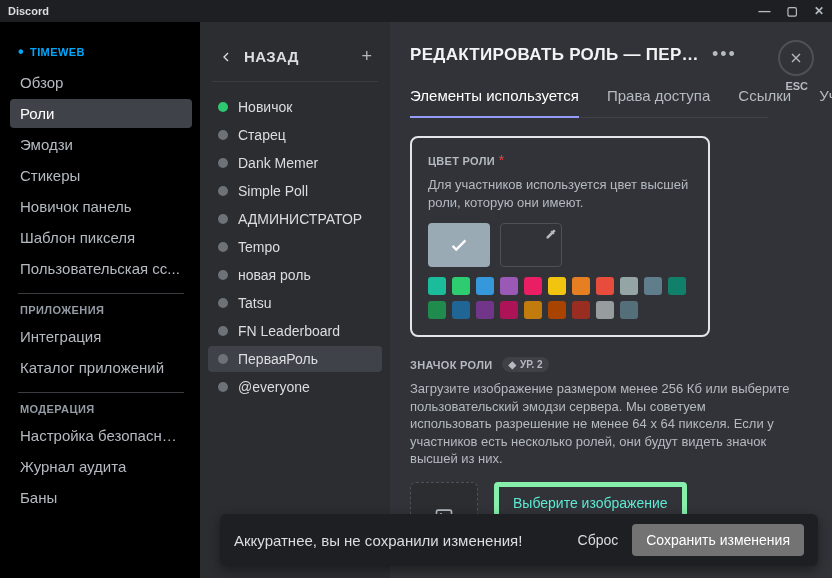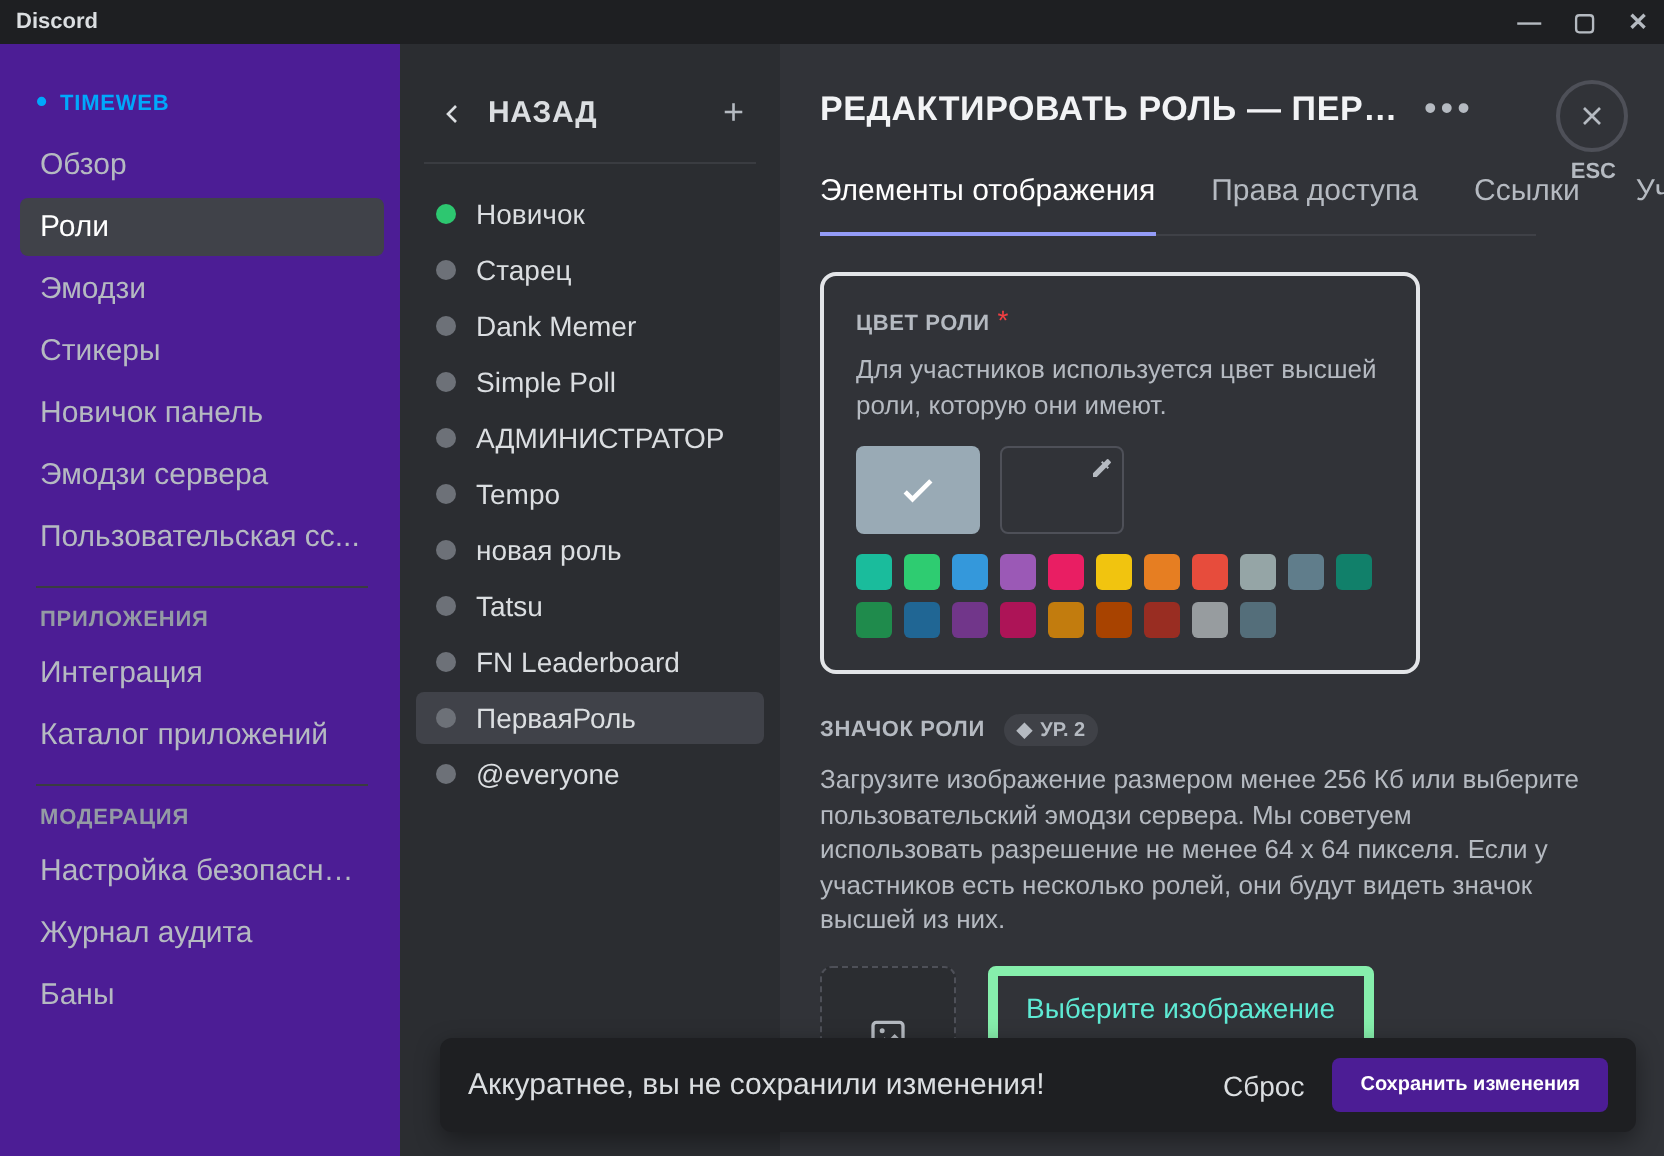--- a/index.html
+++ b/index.html
@@ -9,21 +9,21 @@
     font-family: "gg sans", "Segoe UI", -apple-system, sans-serif;
     font-size: 14px;
   }
   .titlebar {
     height: 22px; background: #1e1f22; display:flex; align-items:center;
     padding: 0 8px; font-size: 11px; font-weight: 600; color: #dbdee1;
   }
   .titlebar .winbtns { margin-left:auto; display:flex; gap:16px; color:#b5bac1; font-size:12px;}
   .app { display:flex; height: calc(578px - 22px); }
   .panel { height:100%; overflow:hidden; position:relative; }
-  .p1 { width: 200px; background:#4c1d95; padding: 24px 8px 0 10px; }
+  .p1 { width: 200px; background:#000000; padding: 24px 8px 0 10px; }
   .p2 { width: 190px; background:#2b2d31; padding: 24px 8px 0 8px; border-left: none;}
   .p3 { flex:1; background:#313338; position:relative; display:flex; flex-direction:column;}
   .server-label { color:#00a8fc; font-size:11px; font-weight:700; letter-spacing:.4px; margin:0 8px 10px; display:flex; align-items:center; gap:6px;}
   .server-label::before { content:"•"; font-size:16px; line-height:0;}
   .nav-item { padding:6px 10px; border-radius:4px; color:#b5bac1; font-size:15px; cursor:pointer; margin-bottom:2px; white-space:nowrap; overflow:hidden; text-overflow:ellipsis;}
   .nav-item.active { background:#404249; color:#fff; }
   .sep { height:1px; background:#3a3c41; margin:10px 8px; }
   .section-label { font-size:11px; font-weight:700; color:#949ba4; letter-spacing:.4px; margin:4px 10px 6px; text-transform:uppercase;}
   .back-row { display:flex; align-items:center; padding:0 10px 14px; color:#dbdee1;}
   .back-row .title { font-size:15px; font-weight:600; letter-spacing:.3px;}
@@ -52,21 +52,21 @@
   .swatch-big.custom { border:1px solid #4e5058; position:relative;}
   .eyedrop { position:absolute; top:4px; right:4px; color:#b5bac1; font-size:10px;}
   .swatch-grid { display:flex; flex-wrap:wrap; gap:6px; margin-top:10px; width:270px;}
   .sw { width:18px; height:18px; border-radius:3px; cursor:pointer;}
   .section2 { margin-top:20px; display:flex; align-items:center; gap:10px;}
   .lvl-badge { font-size:10px; font-weight:700; color:#b5bac1; background:#3f4147; padding:2px 6px; border-radius:8px; display:flex; align-items:center; gap:4px;}
   .upload-box { display:flex; gap:16px; margin-top:14px; align-items:flex-start;}
   .upload-square { width:68px; height:68px; border:1px dashed #4e5058; border-radius:6px; display:flex; align-items:center; justify-content:center; background:#2b2d31; color:#b5bac1;}
   .btn-outline { border:5px solid #86efac; background:transparent; color:#5eead4; padding:8px 14px; border-radius:4px; font-size:14px; cursor:pointer;}
   .save-toast { position:absolute; left:220px; right:14px; bottom:12px; background:#1e1f22; border-radius:6px; padding:10px 14px; display:flex; align-items:center; gap:14px; box-shadow:0 4px 12px rgba(0,0,0,.4);}
-  .btn-green { background:#4c1d95; color:#fff; border:none; padding:8px 14px; border-radius:4px; font-size:10px; font-weight:700; cursor:pointer;}
+  .btn-green { background:#737373; color:#fff; border:none; padding:8px 14px; border-radius:4px; font-size:14px; font-weight:400; cursor:pointer;}
   .btn-link { background:none; border:none; color:#dbdee1; font-size:14px; cursor:pointer; margin-left:auto;}
   svg { display:block; }
 </style>
 </head>
 <body>
 
 <div class="titlebar">
   <span>Discord</span>
   <span class="winbtns">
     <span>—</span>
@@ -78,21 +78,21 @@
 <div class="app">
 
   <div class="panel p1">
     <div class="server-label">TIMEWEB</div>
     <div id="sidebar-main">
         <div class="nav-item">Обзор</div>
         <div class="nav-item active">Роли</div>
         <div class="nav-item">Эмодзи</div>
         <div class="nav-item">Стикеры</div>
         <div class="nav-item">Новичок панель</div>
-        <div class="nav-item">Эмодзи сервера</div>
+        <div class="nav-item">Шаблон пикселя</div>
         <div class="nav-item">Пользовательская сс...</div>
       </div>
     <div class="sep"></div>
     <div class="section-label">ПРИЛОЖЕНИЯ</div>
     <div id="sidebar-apps">
         <div class="nav-item">Интеграция</div>
         <div class="nav-item">Каталог приложений</div>
       </div>
     <div class="sep"></div>
     <div class="section-label">МОДЕРАЦИЯ</div>
@@ -169,21 +169,21 @@
         </svg>
     </div>
     <div class="esc-label">ESC</div>
 
     <div class="p3-head">
       <div class="p3-title-row">
         <div class="p3-title">РЕДАКТИРОВАТЬ РОЛЬ — ПЕРВАЯРО...</div>
         <span class="more">•••</span>
       </div>
       <div class="tabs" id="tabs">
-          <div class="tab active">Элементы отображения</div>
+          <div class="tab active">Элементы используется</div>
           <div class="tab">Права доступа</div>
           <div class="tab">Ссылки</div>
           <div class="tab">Уч</div>
         </div>
     </div>
 
     <div class="p3-body">
 
       <div class="color-card">
         <div>

